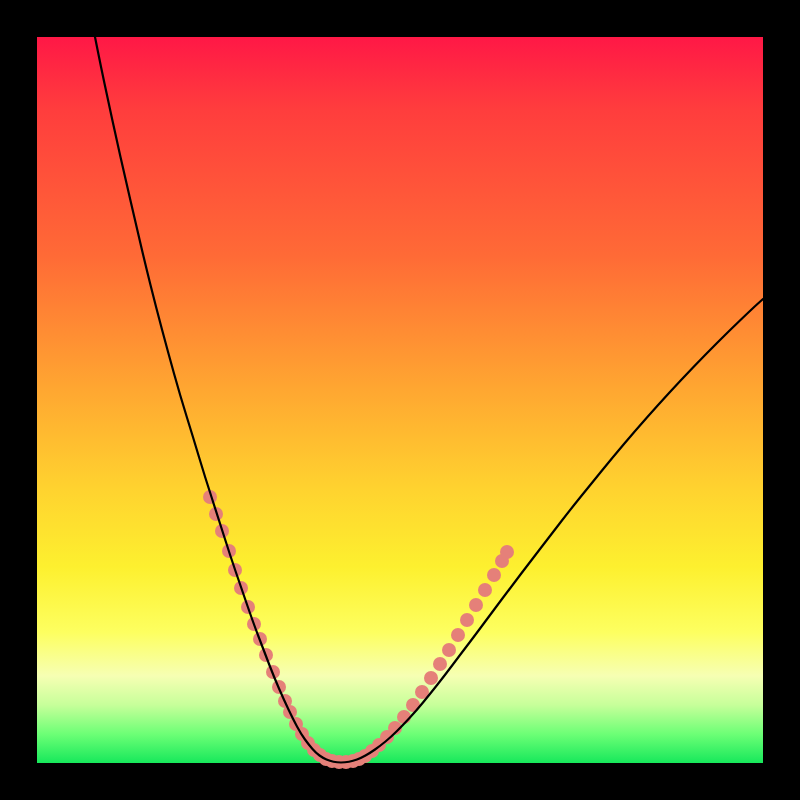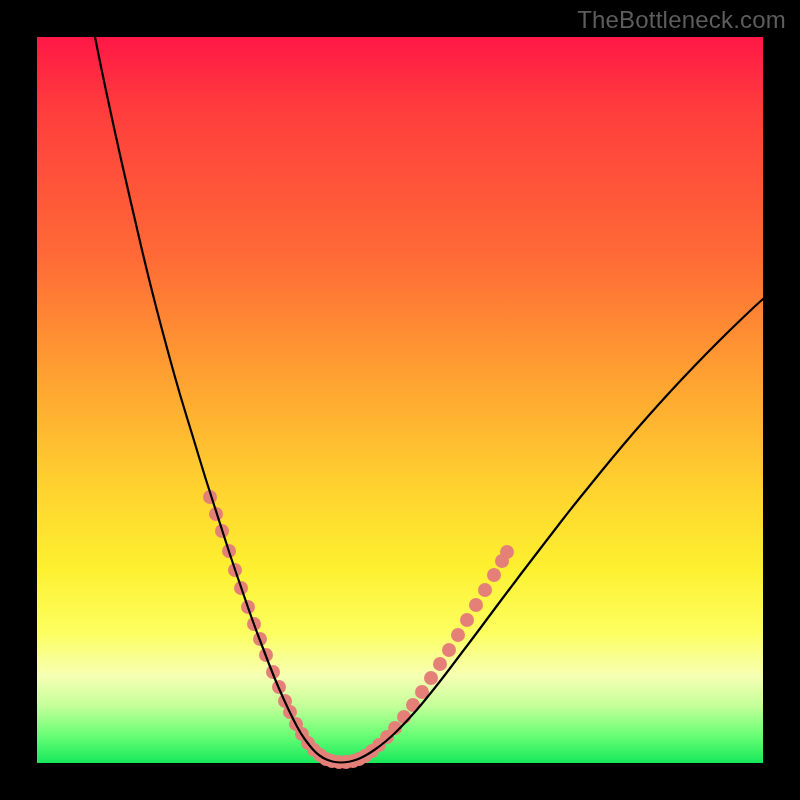--- a/index.html
+++ b/index.html
@@ -57,21 +57,20 @@
     top: 0;
     width: 726px;
     height: 726px;
     overflow: visible;
   }
 </style>
 </head>
 <body>
 
 <div class="frame">
-  <div class="watermark">TheBottleneck.com</div>
   <div class="plot">
     <svg class="curve" viewBox="0 0 726 726">
       <g id="dots-layer">
           <circle cx="173" cy="460" r="7" fill="#e58079"></circle>
           <circle cx="179" cy="477" r="7" fill="#e58079"></circle>
           <circle cx="185" cy="494" r="7" fill="#e58079"></circle>
           <circle cx="192" cy="514" r="7" fill="#e58079"></circle>
           <circle cx="198" cy="533" r="7" fill="#e58079"></circle>
           <circle cx="204" cy="551" r="7" fill="#e58079"></circle>
           <circle cx="211" cy="570" r="7" fill="#e58079"></circle>

